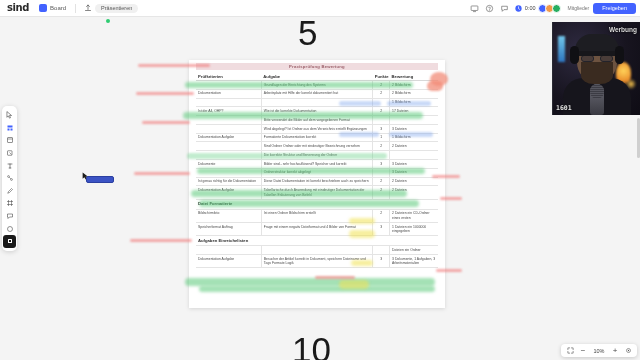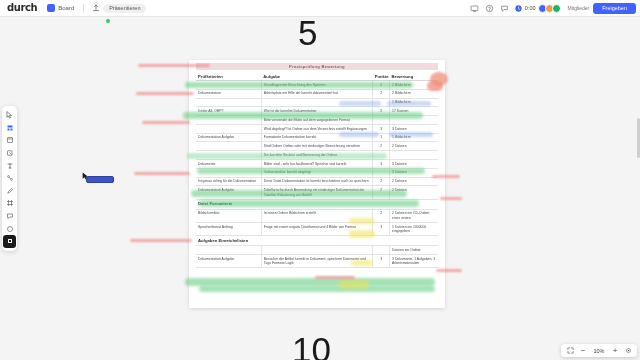--- a/index.html
+++ b/index.html
@@ -254,21 +254,21 @@
     position: absolute; right: 0px; top: 118px; width: 3px; height: 40px;
     background: #cfcfcf; border-radius: 2px;
   }
 </style>
 </head>
 <body>
 
 <div id="app">
 
   <div class="topbar">
-    <div class="brand">durch</div>
+    <div class="brand">sind</div>
 
     <div class="board-chip">
       <div class="board-dot"></div>
       <div class="board-name">Board</div>
     </div>
 
     <div class="vdiv"></div>
 
     <div class="tb-btn">
       <svg width="8" height="8" viewBox="0 0 16 16">
@@ -553,20 +553,40 @@
     <div class="tool active">
       <svg width="8" height="8" viewBox="0 0 16 16">
           <rect x="4" y="4" width="8" height="8" rx="1" fill="#fff"></rect>
           <rect x="6" y="6" width="4" height="4" fill="#1a1a1a"></rect>
         </svg>
     </div>
   </div>
 
   <div class="scroll-hint"></div>
 
+  <div class="webcam">
+    <div class="cam-bg"></div>
+    <div class="cam-lightstrip"></div>
+    <div class="cam-lamp"></div>
+    <div class="cam-lamp2"></div>
+    <div class="cam-body"></div>
+    <div class="cam-head"></div>
+    <div class="cam-beard"></div>
+    <div class="cam-glasses"></div>
+    <div class="cam-glass-l"></div>
+    <div class="cam-glass-r"></div>
+    <div class="cam-cap"></div>
+    <div class="cam-cap-brim"></div>
+    <div class="cam-headphone-l"></div>
+    <div class="cam-headphone-r"></div>
+    <div class="cam-mic"></div>
+    <div class="cam-mic-grill"></div>
+    <div class="cam-tag-ad">Werbung</div>
+    <div class="cam-tag-time">1601</div>
+  </div>
 
   <div class="zoombar">
     <div class="zb">
       <svg width="7" height="7" viewBox="0 0 16 16">
           <path d="M2 6V2h4 M10 2h4v4 M14 10v4h-4 M6 14H2v-4" stroke="#555" stroke-width="1.4" fill="none" stroke-linecap="round"></path>
         </svg>
     </div>
     <div class="zb">−</div>
     <div class="zoom-val">10%</div>
     <div class="zb">+</div>

